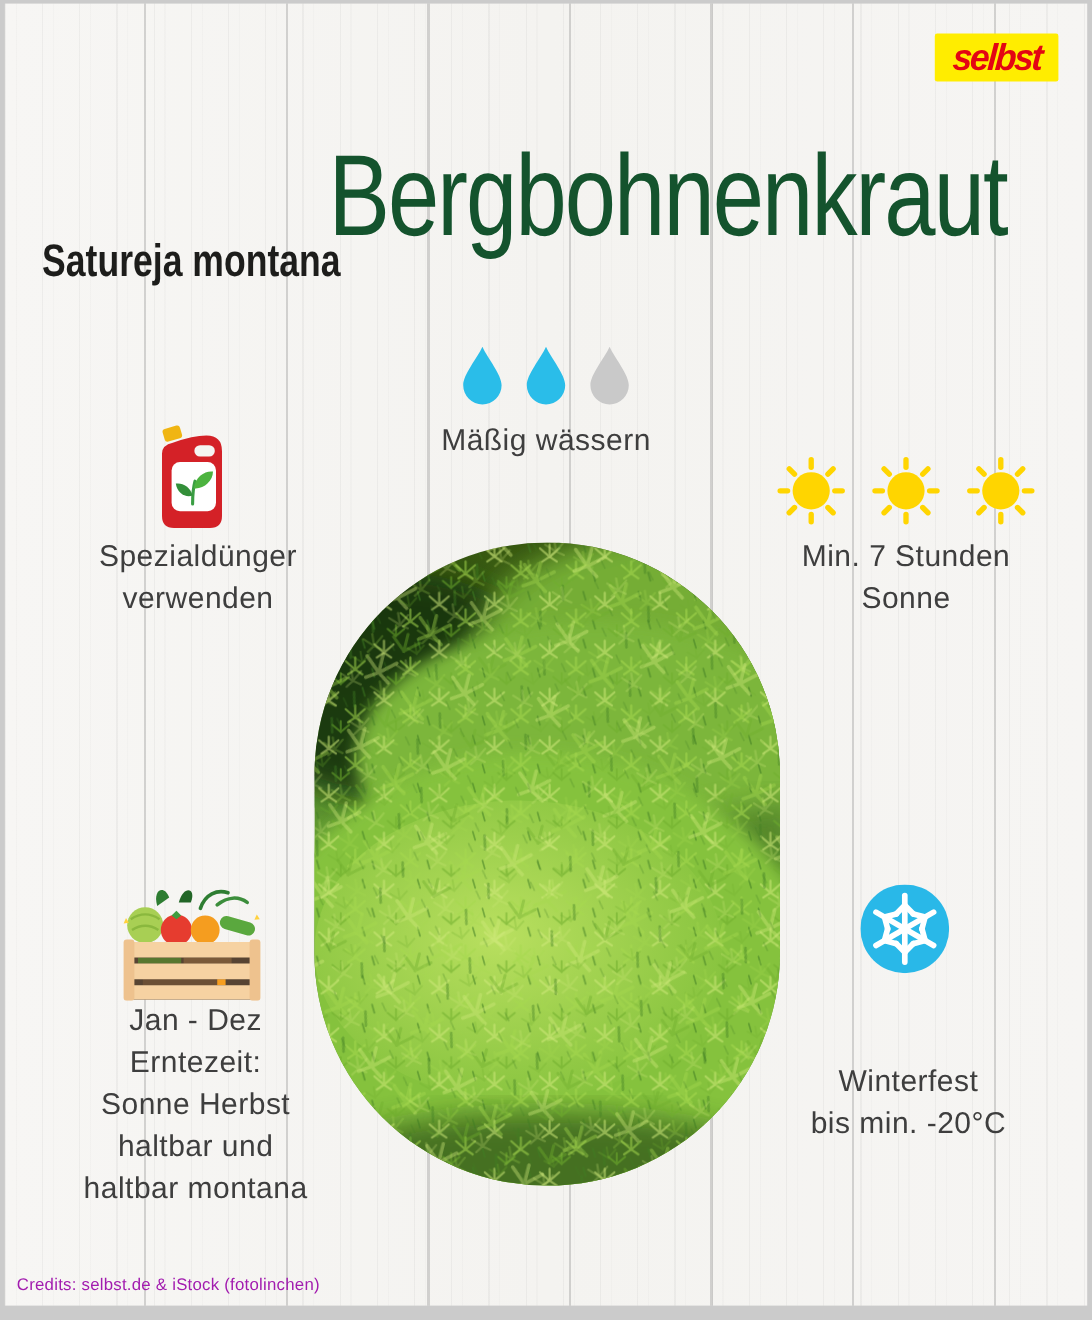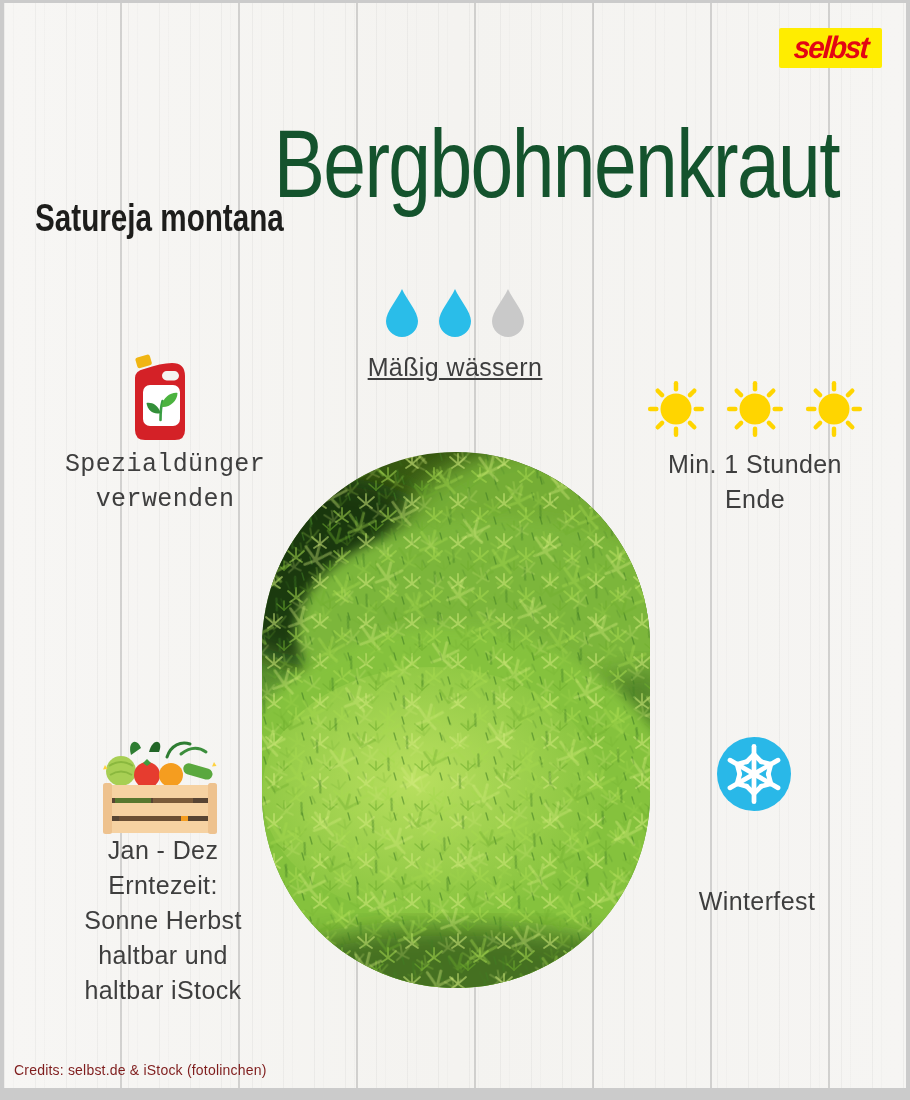--- a/index.html
+++ b/index.html
@@ -25,37 +25,37 @@
   .subtitle{position:absolute;left:0;top:198px;width:100%;color:#1d1d1b;
          font-size:38px;font-weight:700;line-height:40px;white-space:nowrap;}
   .subtitle span{display:inline-block;transform:scaleX(.78);letter-spacing:0;}
   
   .fact-label{position:absolute;color:#3e3e3e;font-size:25px;line-height:35px;text-align:center;
          letter-spacing:.4px;}
   .fact-label div{white-space:nowrap;}
   
   .drops{position:absolute;left:384px;top:288px;width:142px;height:50px;display:flex;gap:17px;}
   .drops svg{display:block;}
-  .water-label{left:355px;top:350px;width:200px;text-decoration:underline;}
+  .water-label{left:355px;top:350px;width:200px;}
   
   .canister{position:absolute;left:132px;top:354px;width:60px;height:88px;}
-  .fert-label{left:55px;top:447px;width:220px;font-family:Liberation Mono, monospace;}
+  .fert-label{left:55px;top:447px;width:220px;}
   
   .suns{position:absolute;left:645px;top:378px;width:220px;height:62px;display:flex;gap:17px;}
   .sun-label{left:645px;top:447px;width:220px;}
   
   .photo{position:absolute;left:262px;top:452px;width:388px;height:536px;}
   
   .crate{position:absolute;left:97px;top:735px;width:126px;height:99px;}
   .harvest-label{left:45px;top:833px;width:236px;}
   
   .snowflake{position:absolute;left:717px;top:737px;width:74px;height:74px;}
   .winter-label{left:645px;top:884px;width:224px;}
   
-  .credits{position:absolute;left:14px;top:1062px;font-size:14px;color:#7f1d1d;letter-spacing:.2px;}
+  .credits{position:absolute;left:14px;top:1062px;font-size:14px;color:#a21caf;letter-spacing:.2px;}
 </style>
 </head>
 <body>
 
 <div class="canvas">
   <div class="wood"></div>
 
   <div class="logo">
     <span>selbst</span>
   </div>
@@ -131,22 +131,22 @@
           <rect x="29.7" y="3" width="4.6" height="11" rx="2.3" transform="rotate(135 32 32)"></rect>
           <rect x="29.7" y="3" width="4.6" height="11" rx="2.3" transform="rotate(180 32 32)"></rect>
           <rect x="29.7" y="3" width="4.6" height="11" rx="2.3" transform="rotate(225 32 32)"></rect>
           <rect x="29.7" y="3" width="4.6" height="11" rx="2.3" transform="rotate(270 32 32)"></rect>
           <rect x="29.7" y="3" width="4.6" height="11" rx="2.3" transform="rotate(315 32 32)"></rect>
         </g>
       </g>
     </svg>
   </div>
   <div class="fact-label sun-label">
-    <div>Min. 1 Stunden</div>
-    <div>Ende</div>
+    <div>Min. 7 Stunden</div>
+    <div>Sonne</div>
   </div>
 
   <svg class="photo" viewBox="0 0 388 536">
     <defs>
       <clipPath id="capsule">
           <rect x="0" y="0" width="388" height="536" rx="194" ry="194"></rect>
         </clipPath>
       <linearGradient id="base" x1="0" y1="0" x2="0" y2="1">
         <stop offset="0" stop-color="#35550f"></stop>
         <stop offset=".35" stop-color="#5d9430"></stop>
@@ -228,21 +228,21 @@
     <rect x="10" y="68" width="106" height="13" rx="2" fill="#f6d2a2"></rect>
     <rect x="10" y="86" width="106" height="12" rx="2" fill="#f6d2a2"></rect>
     <rect x="6" y="48" width="9" height="51" rx="2.5" fill="#eec28e"></rect>
     <rect x="111" y="48" width="9" height="51" rx="2.5" fill="#eec28e"></rect>
   </svg>
   <div class="fact-label harvest-label">
     <div>Jan - Dez</div>
     <div>Erntezeit:</div>
     <div>Sonne Herbst</div>
     <div>haltbar und</div>
-    <div>haltbar iStock</div>
+    <div>haltbar montana</div>
   </div>
 
   <svg class="snowflake" viewBox="0 0 72 72">
     <circle cx="36" cy="36" r="36" fill="#29b8e8"></circle>
     <g stroke="#ffffff" stroke-width="4.6" stroke-linecap="round">
       <g>
         <line x1="36" y1="9" x2="36" y2="63"></line>
         <line x1="36" y1="17" x2="29" y2="24"></line>
           <line x1="36" y1="17" x2="43" y2="24"></line>
         <line x1="36" y1="55" x2="29" y2="48"></line>
@@ -259,16 +259,17 @@
         <line x1="36" y1="9" x2="36" y2="63"></line>
         <line x1="36" y1="17" x2="29" y2="24"></line>
           <line x1="36" y1="17" x2="43" y2="24"></line>
         <line x1="36" y1="55" x2="29" y2="48"></line>
           <line x1="36" y1="55" x2="43" y2="48"></line>
       </g>
     </g>
   </svg>
   <div class="fact-label winter-label">
     <div>Winterfest</div>
+    <div>bis min. -20°C</div>
   </div>
 
   <div class="credits">Credits: selbst.de &amp; iStock (fotolinchen)</div>
 </div>
 
 </body></html>

